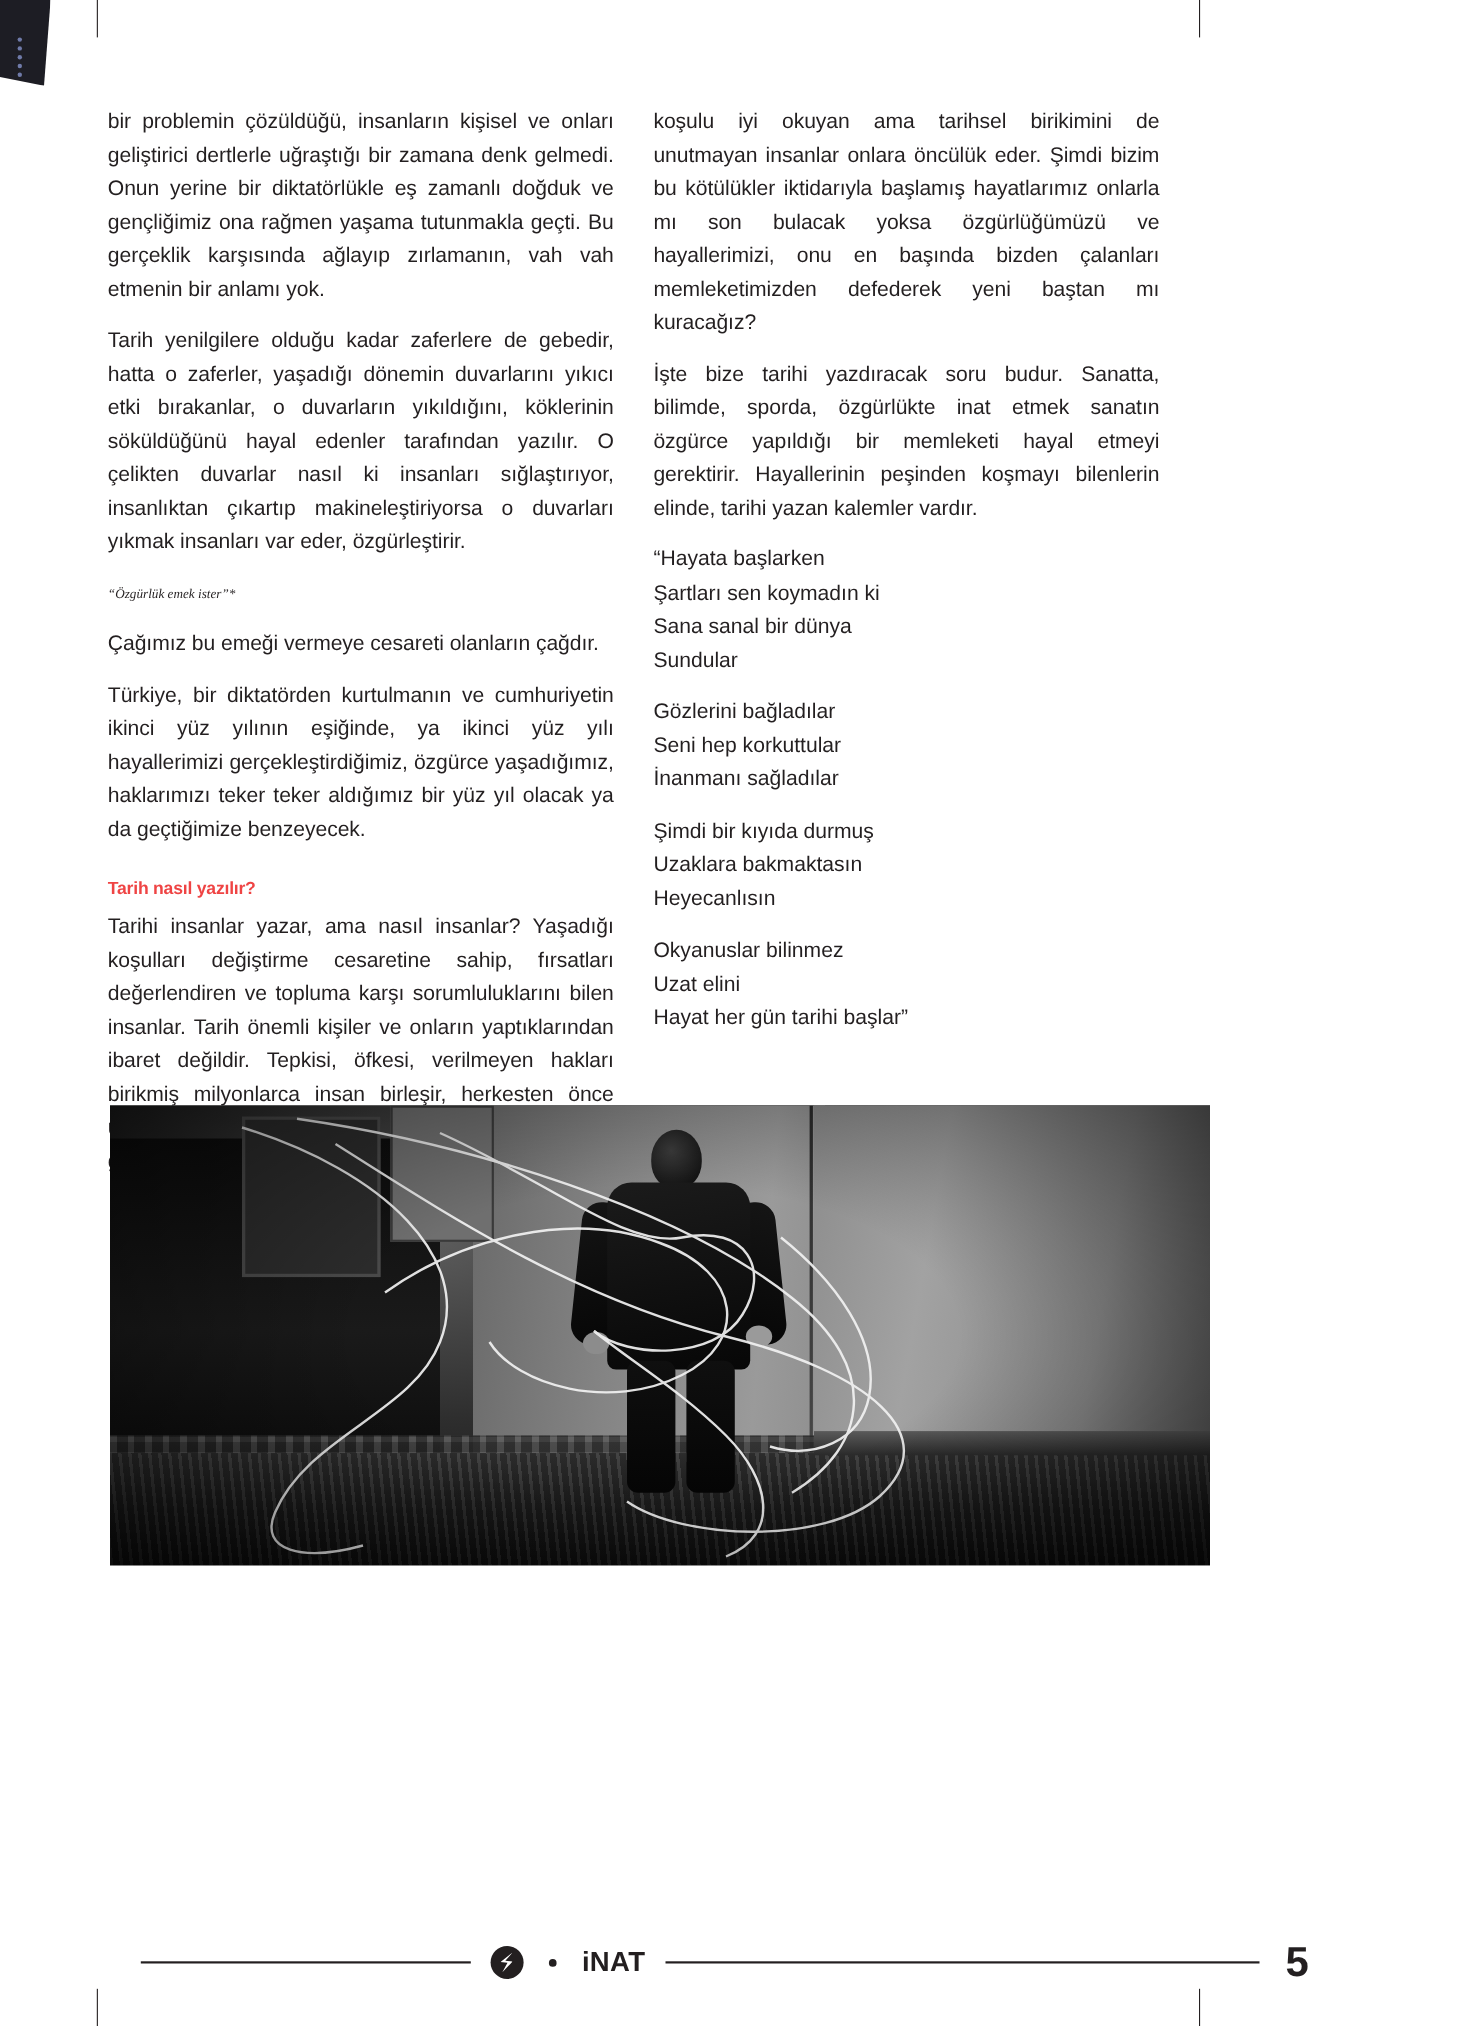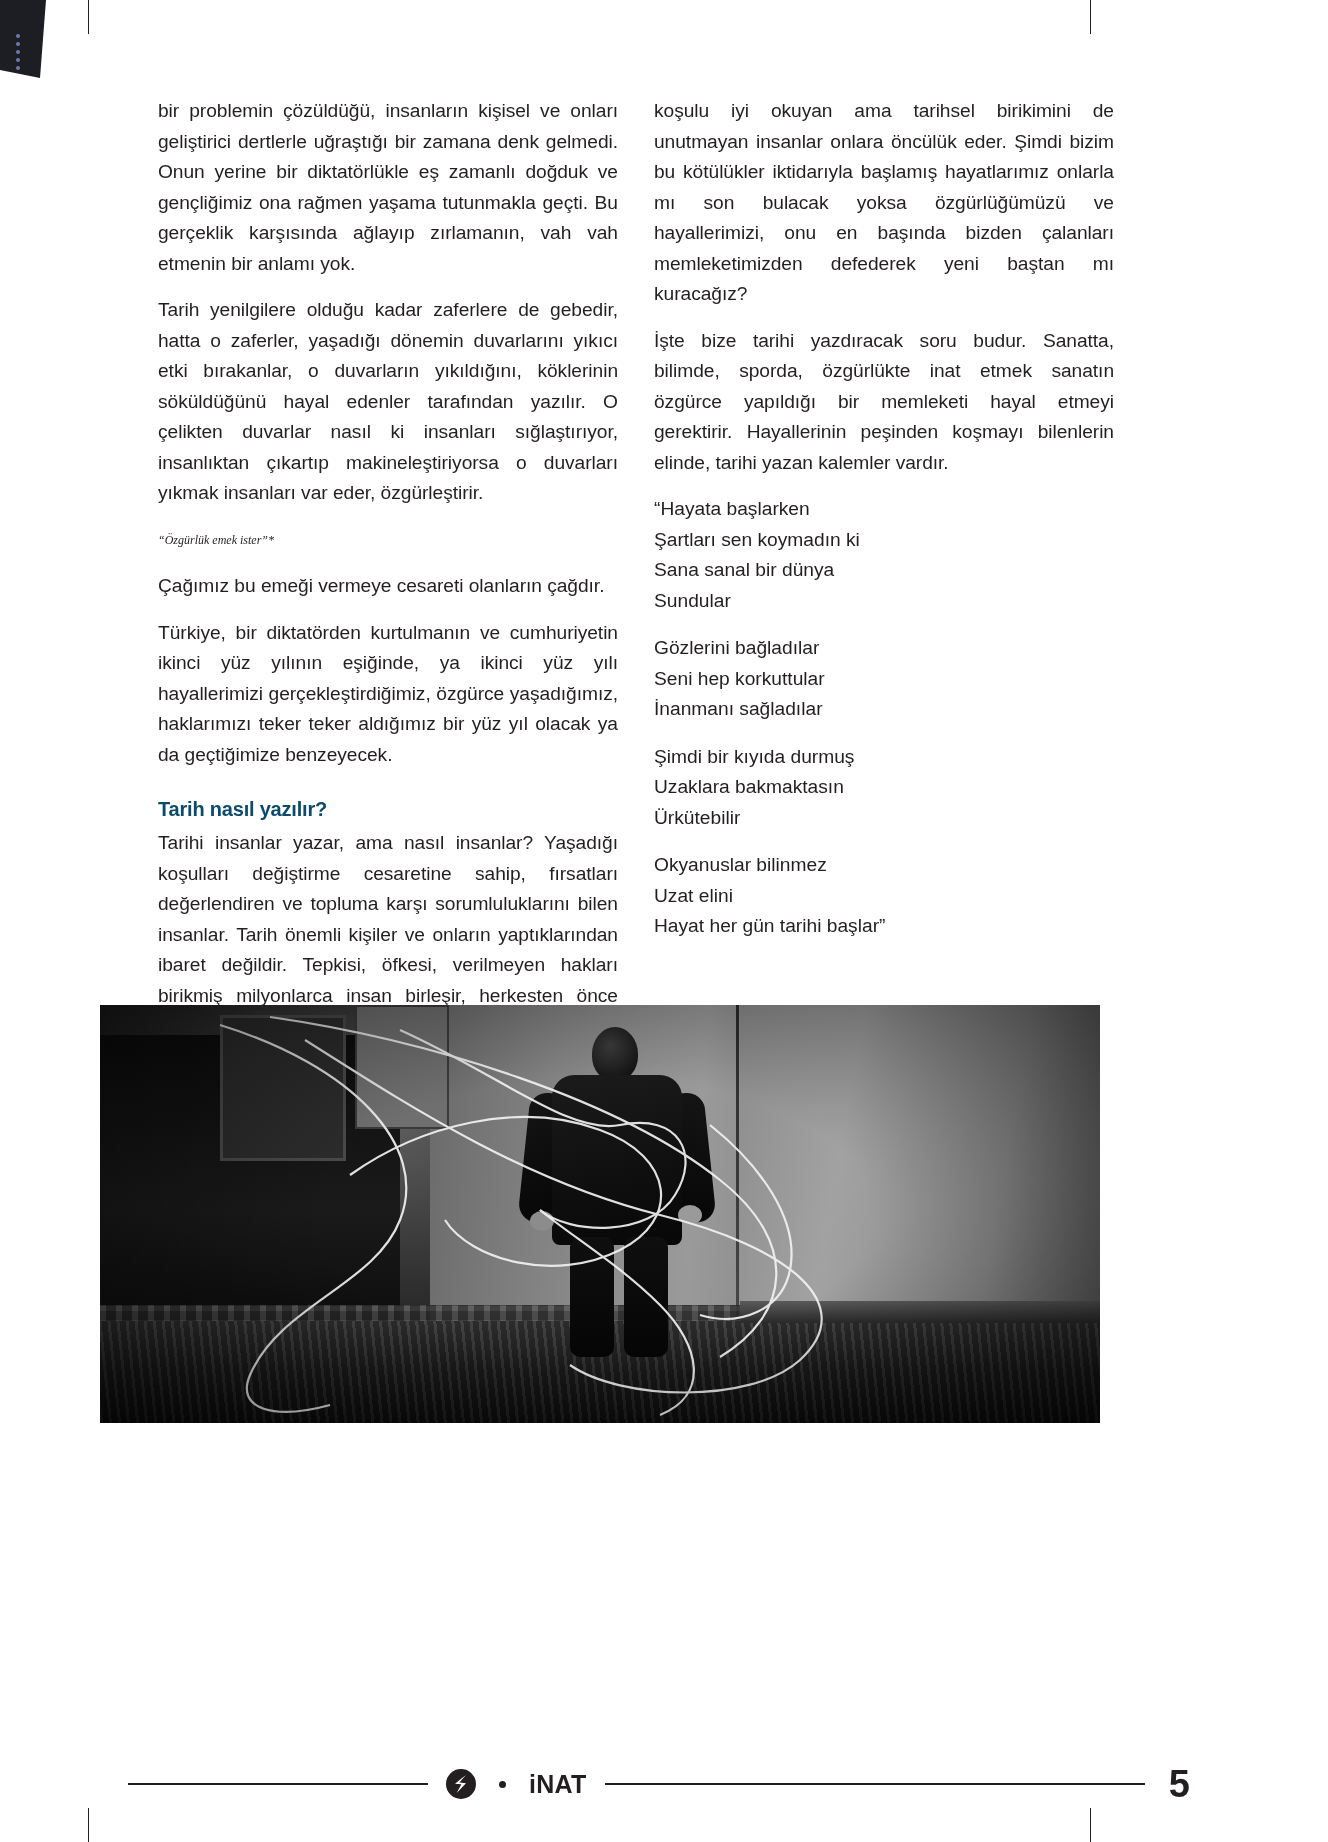--- a/index.html
+++ b/index.html
@@ -45,26 +45,25 @@
   .corner-wedge .dot {
     position: absolute;
     width: 4px; height: 4px;
     border-radius: 50%;
     background: #6f7aa8;
   }
 
   
   .columns {
     position: absolute;
-    left: 114px;
+    left: 98px;
     top: 96px;
     width: 1000px;
     display: flex;
     gap: 36px;
-    justify-content: flex-end;
   }
   .col {
     width: 460px;
   }
 
   p.body-text {
     margin: 0 0 16px 0;
     font-size: 19.2px;
     line-height: 30.5px;
     text-align: justify;
@@ -79,24 +78,24 @@
     margin: 0 0 16px 0;
     font-family: "Liberation Serif", serif;
     font-style: italic;
     font-size: 12px;
     line-height: 30.5px;
     color: #231f20;
   }
 
   h2.subhead {
     margin: 24px 0 4px 0;
-    font-size: 20px;
+    font-size: 16px;
     line-height: 30px;
     font-weight: bold;
-    color: #0c4a6e;
+    color: #ef4444;
     letter-spacing: -0.2px;
   }
 
   .poem-stanza {
     margin: 0 0 17px 0;
     font-size: 19.2px;
     line-height: 30.5px;
     color: #231f20;
     text-align: left;
   }
@@ -343,21 +342,21 @@
           <span class="pl">Sundular</span>
         </div>
         <div class="poem-stanza">
           <span class="pl">Gözlerini bağladılar</span>
           <span class="pl">Seni hep korkuttular</span>
           <span class="pl">İnanmanı sağladılar</span>
         </div>
         <div class="poem-stanza">
           <span class="pl">Şimdi bir kıyıda durmuş</span>
           <span class="pl">Uzaklara bakmaktasın</span>
-          <span class="pl">Ürkütebilir</span>
+          <span class="pl">Heyecanlısın</span>
         </div>
         <div class="poem-stanza">
           <span class="pl">Okyanuslar bilinmez</span>
           <span class="pl">Uzat elini</span>
           <span class="pl">Hayat her gün tarihi başlar”</span>
         </div>
       </div>
 
       <div class="fn-spacer"></div>
       <p class="footnote">*Bulutsuzluk Özlemi’nin şarkısı</p>

